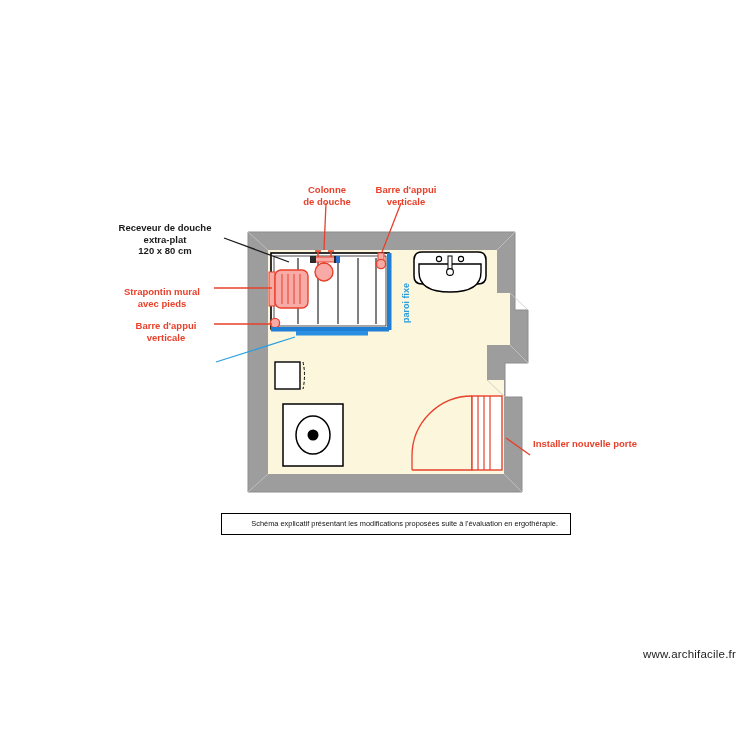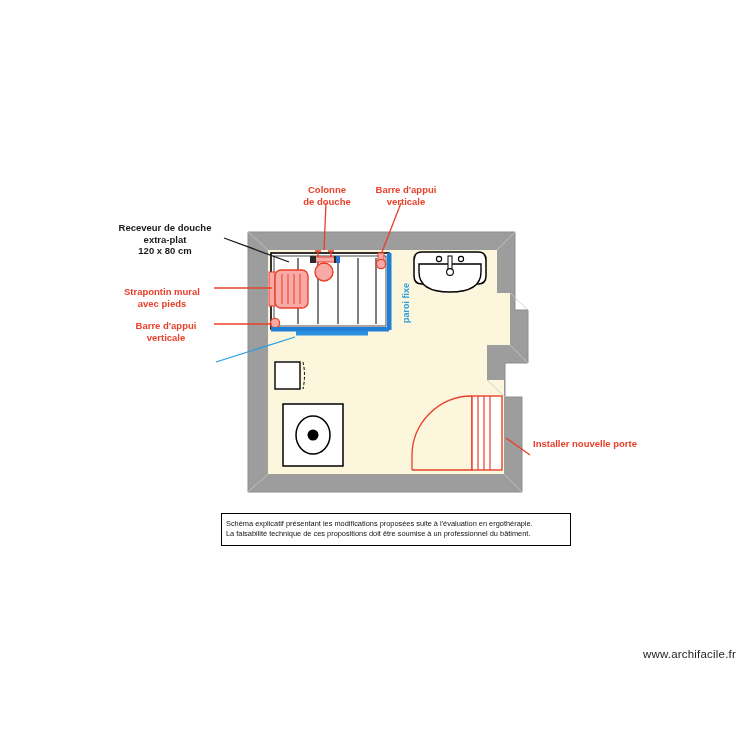--- a/index.html
+++ b/index.html
@@ -56,22 +56,22 @@
 
   
   #legend {
     position: absolute;
     left: 221px;
     top: 513px;
     width: 350px;
     box-sizing: border-box;
     border: 1px solid #000000;
     background: #ffffff;
-    padding: 5px 4px 5px 4px;
-    text-align: left;
+    padding: 5px 12px 5px 4px;
+    text-align: right;
   }
   #legend .ln {
     font-family: "Liberation Sans", sans-serif;
     font-size: 7.4px;
     line-height: 10.4px;
     color: #111111;
     white-space: nowrap;
   }
 
   
@@ -241,18 +241,17 @@
   <div class="ann red center" style="left:120px; top:314px; width:92px;">Barre d'appui
 verticale</div>
 
 
   <div class="ann red left" style="left:533px; top:438px; width:140px;">Installer nouvelle porte</div>
 
   <div class="vlabel" style="left:401px; top:323px;">paroi fixe</div>
 
   <div id="legend">
     <div class="ln">Schéma explicatif présentant les modifications proposées suite à l'évaluation en ergothérapie.</div>
-    <div class="ln">La faisabilité technique de ces propositions doit être soumise à un professionnel du bâtiment.</div>
   </div>
 
   <div id="watermark">www.archifacile.fr</div>
 
 </div>
 
 </body></html>

